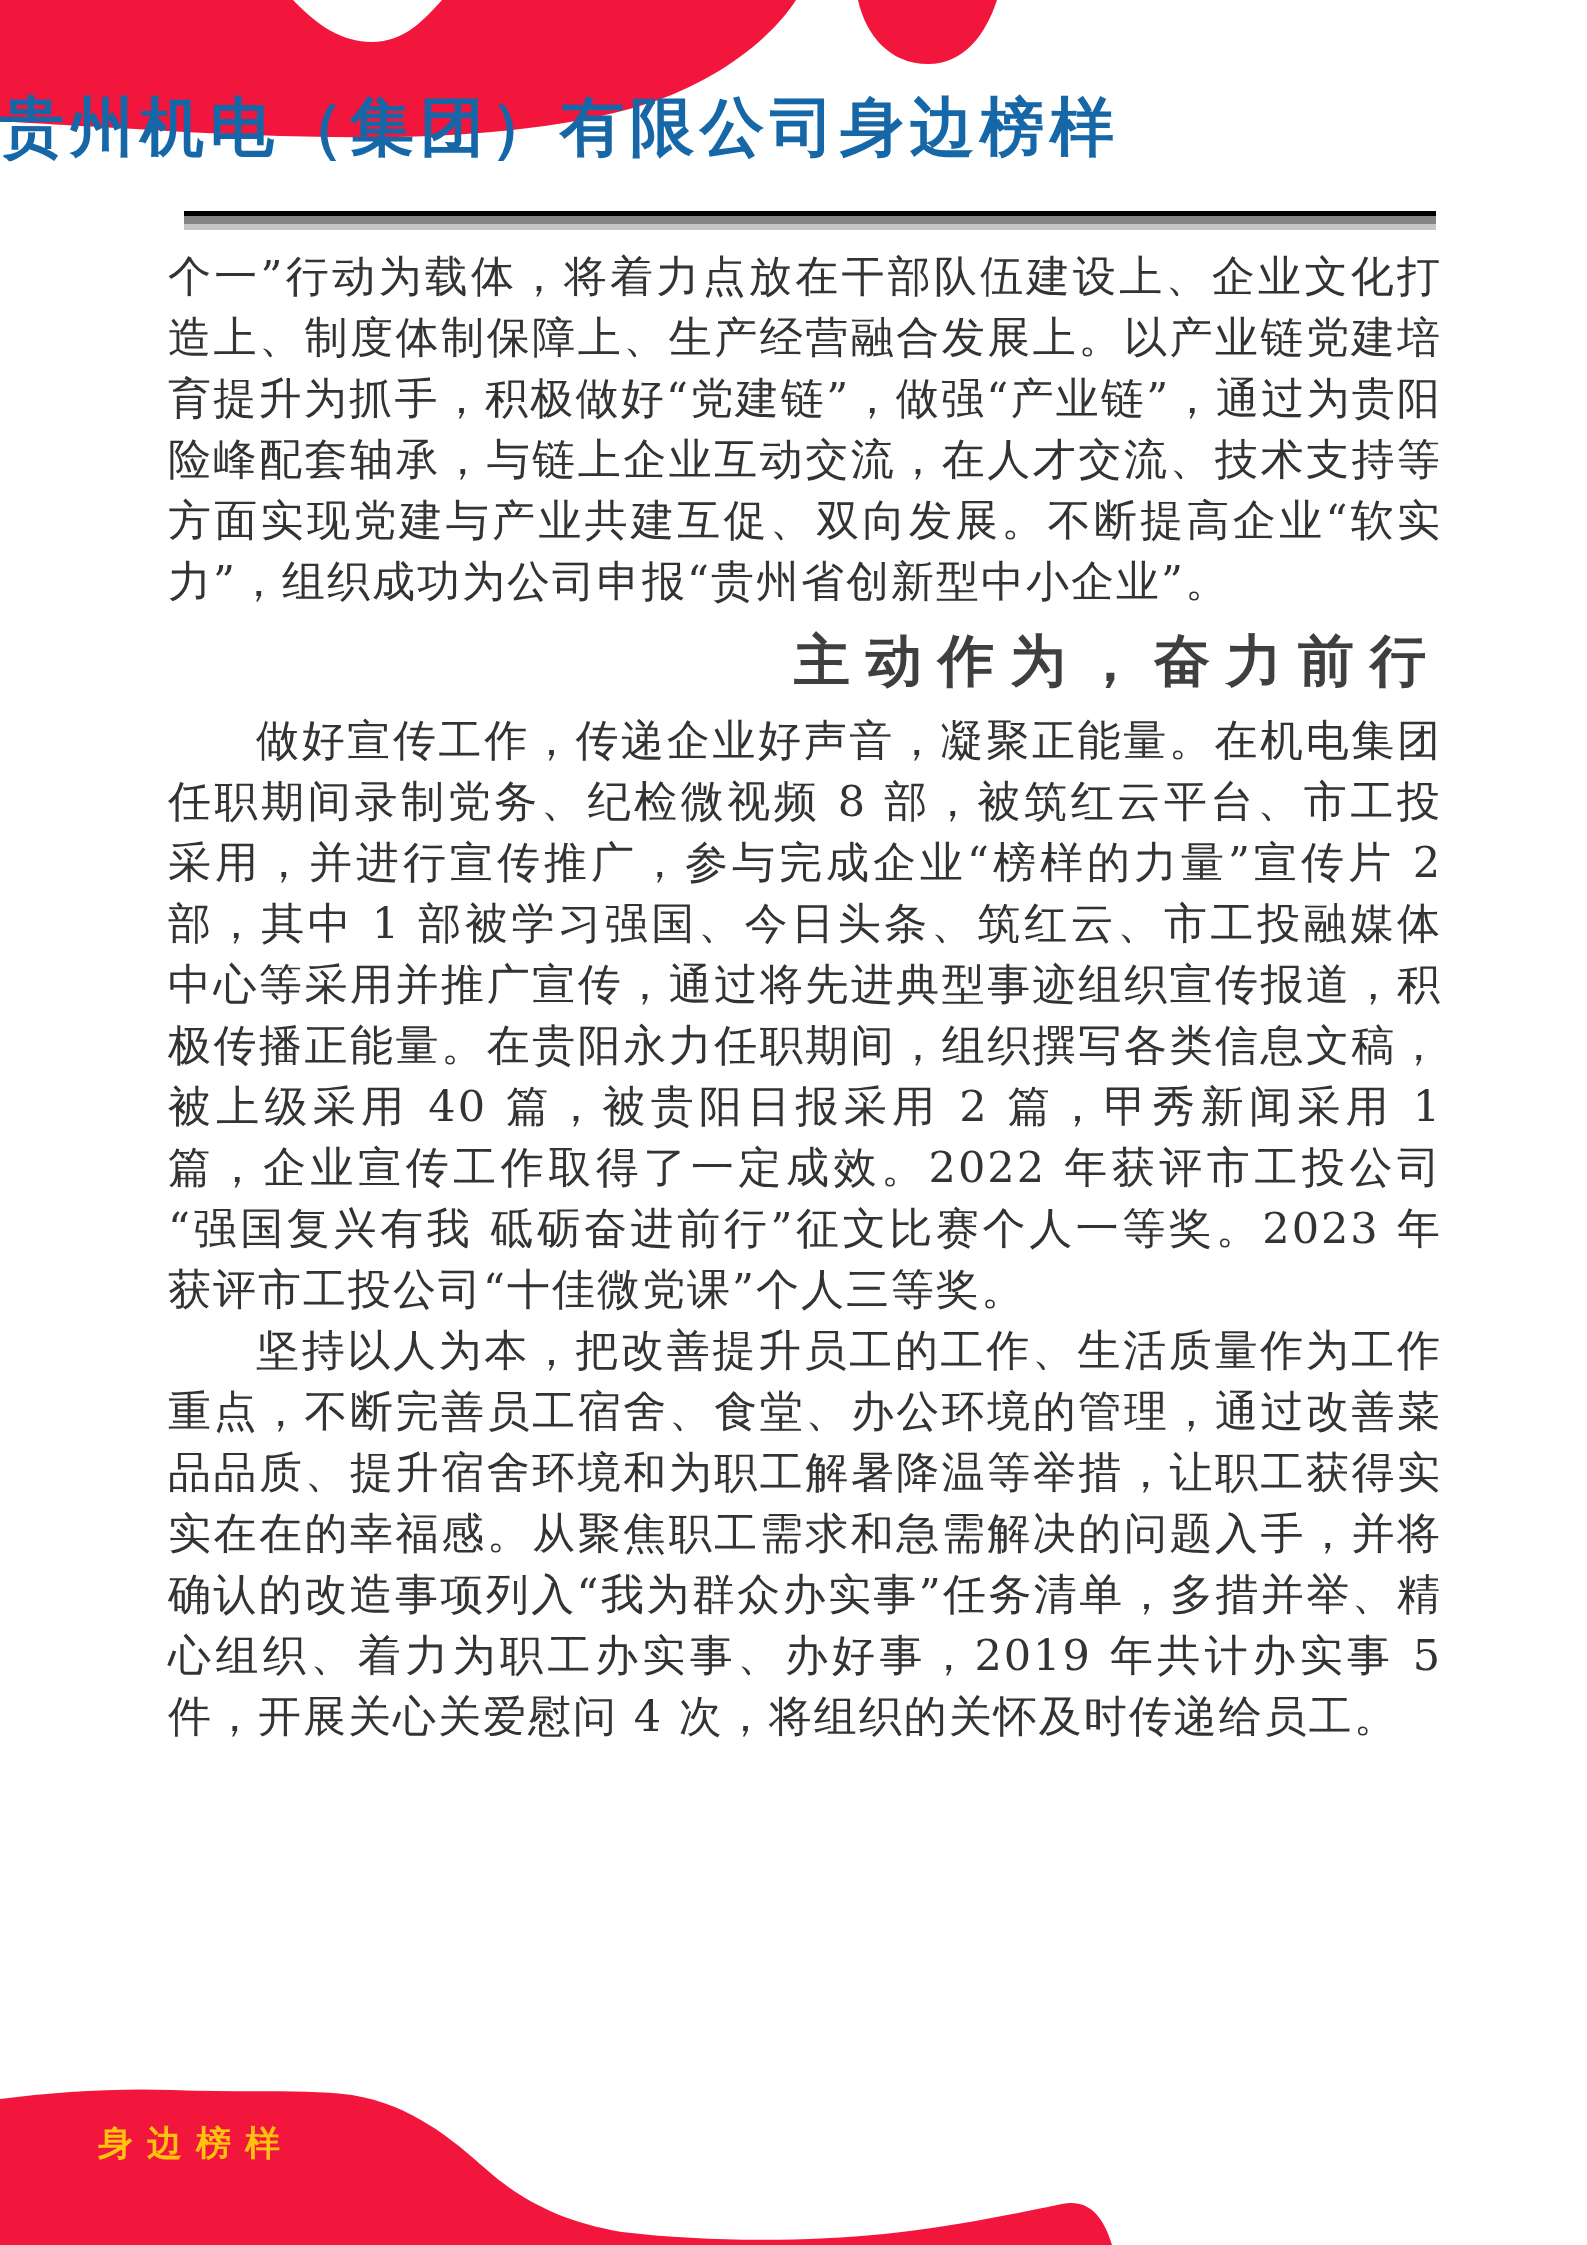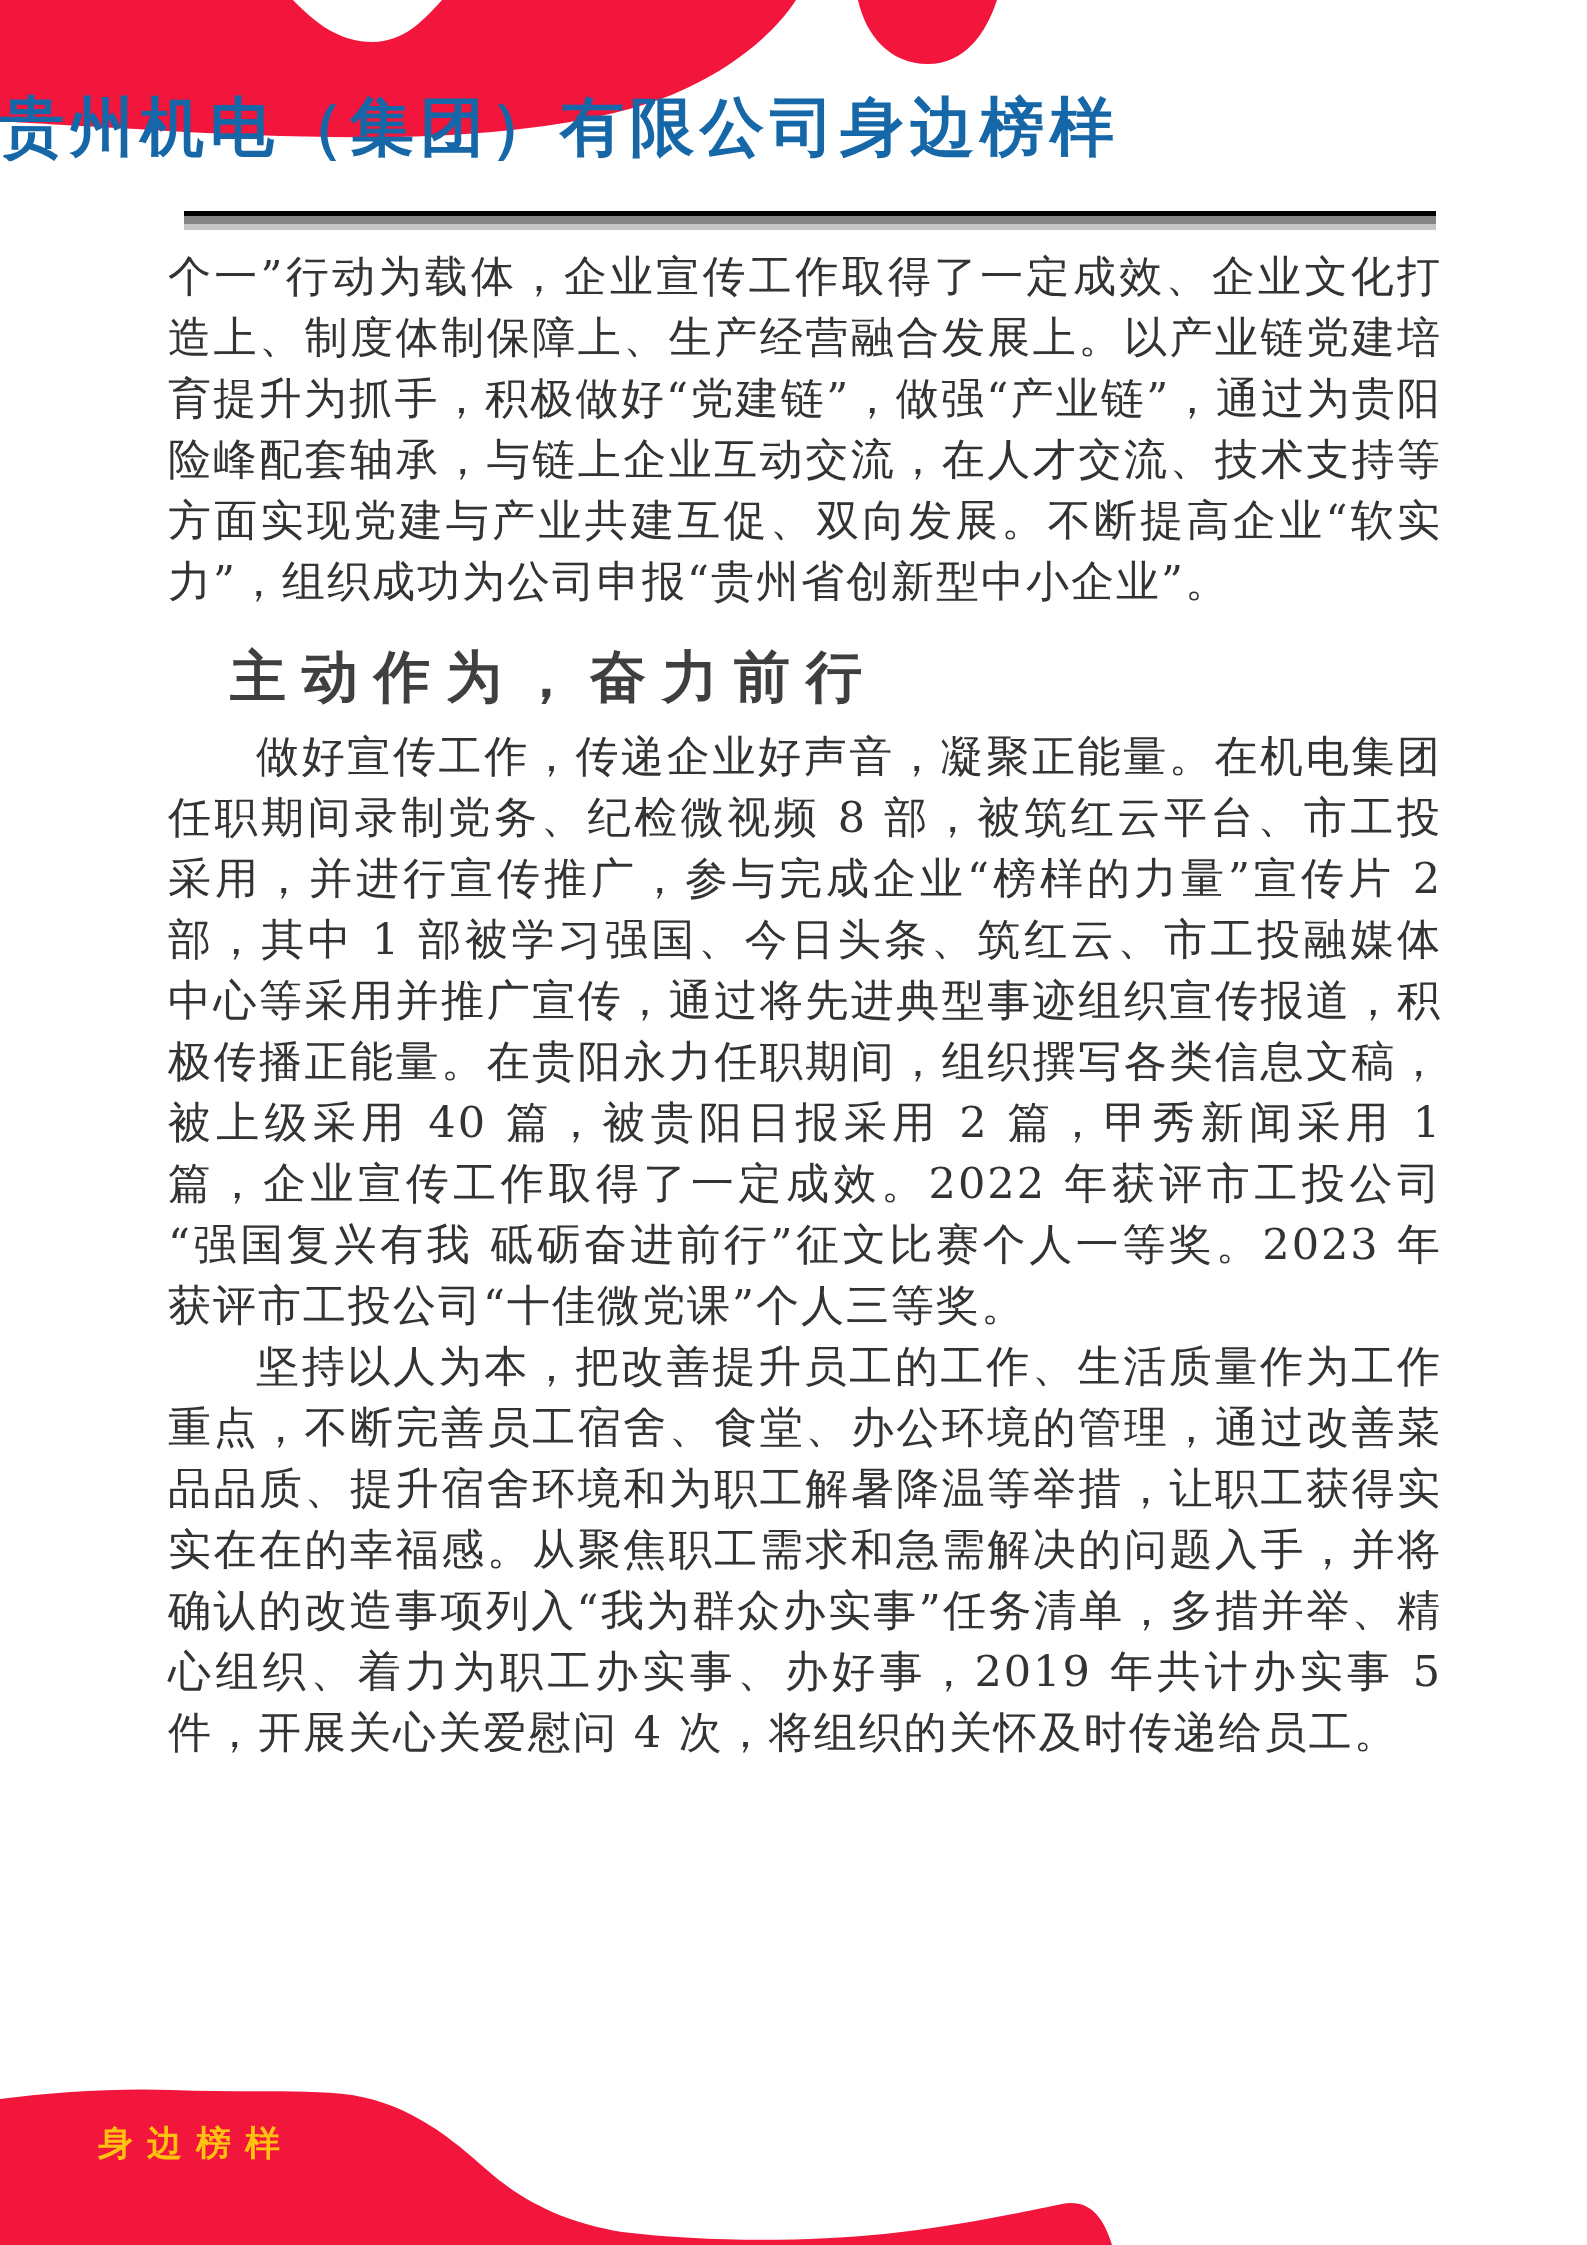--- a/index.html
+++ b/index.html
@@ -51,22 +51,22 @@
     text-align:justify;
   }
   .article p{margin:0;}
   .para.indent{text-indent:88px;}
   .section-heading{
     font-size:56px;
     line-height:72px;
     font-weight:900;
     color:var(--heading-ink);
     letter-spacing:16px;
-    margin:28px 0 14px 62px;
-    text-align:left;
+    margin:12px 0 14px 62px;
+    text-align:right;
     white-space:nowrap;
   }
   .footer-badge{
     position:absolute;
     left:98px;top:2120px;
     font-size:35px;
     font-weight:900;
     letter-spacing:14px;
     color:var(--yellow);
     z-index:3;
@@ -82,21 +82,21 @@
     <path fill="var(--red)" d="M0,0 L293,0 C318,26 342,42 372,42 C404,42 424,20 442,0 L796,0
          C772,38 716,82 646,104 C515,145 330,140 168,131 C103,127 42,124 0,121 Z"></path>
     <path fill="var(--red)" d="M858,0 C866,36 890,64 928,64 C964,64 986,34 997,0 Z"></path>
   </svg>
 
   <div class="page-title">贵州机电（集团）有限公司身边榜样</div>
 
   <div class="title-divider"></div>
 
   <div class="article">
-    <p class="para">个一”行动为载体，企业宣传工作取得了一定成效、企业文化打造上、制度体制保障上、生产经营融合发展上。以产业链党建培育提升为抓手，积极做好“党建链”，做强“产业链”，通过为贵阳险峰配套轴承，与链上企业互动交流，在人才交流、技术支持等方面实现党建与产业共建互促、双向发展。不断提高企业“软实力”，组织成功为公司申报“贵州省创新型中小企业”。</p>
+    <p class="para">个一”行动为载体，将着力点放在干部队伍建设上、企业文化打造上、制度体制保障上、生产经营融合发展上。以产业链党建培育提升为抓手，积极做好“党建链”，做强“产业链”，通过为贵阳险峰配套轴承，与链上企业互动交流，在人才交流、技术支持等方面实现党建与产业共建互促、双向发展。不断提高企业“软实力”，组织成功为公司申报“贵州省创新型中小企业”。</p>
 
     <div class="section-heading">主动作为，奋力前行</div>
 
     <p class="para indent">做好宣传工作，传递企业好声音，凝聚正能量。在机电集团任职期间录制党务、纪检微视频 8 部，被筑红云平台、市工投采用，并进行宣传推广，参与完成企业“榜样的力量”宣传片 2 部，其中 1 部被学习强国、今日头条、筑红云、市工投融媒体中心等采用并推广宣传，通过将先进典型事迹组织宣传报道，积极传播正能量。在贵阳永力任职期间，组织撰写各类信息文稿，被上级采用 40 篇，被贵阳日报采用 2 篇，甲秀新闻采用 1 篇，企业宣传工作取得了一定成效。2022 年获评市工投公司“强国复兴有我 砥砺奋进前行”征文比赛个人一等奖。2023 年获评市工投公司“十佳微党课”个人三等奖。</p>
 
 
     <p class="para indent">坚持以人为本，把改善提升员工的工作、生活质量作为工作重点，不断完善员工宿舍、食堂、办公环境的管理，通过改善菜品品质、提升宿舍环境和为职工解暑降温等举措，让职工获得实实在在的幸福感。从聚焦职工需求和急需解决的问题入手，并将确认的改造事项列入“我为群众办实事”任务清单，多措并举、精心组织、着力为职工办实事、办好事，2019 年共计办实事 5 件，开展关心关爱慰问 4 次，将组织的关怀及时传递给员工。</p>
   </div>
 
   <svg class="deco bottom" width="1587" height="162" viewBox="0 0 1587 162" aria-hidden="true">

